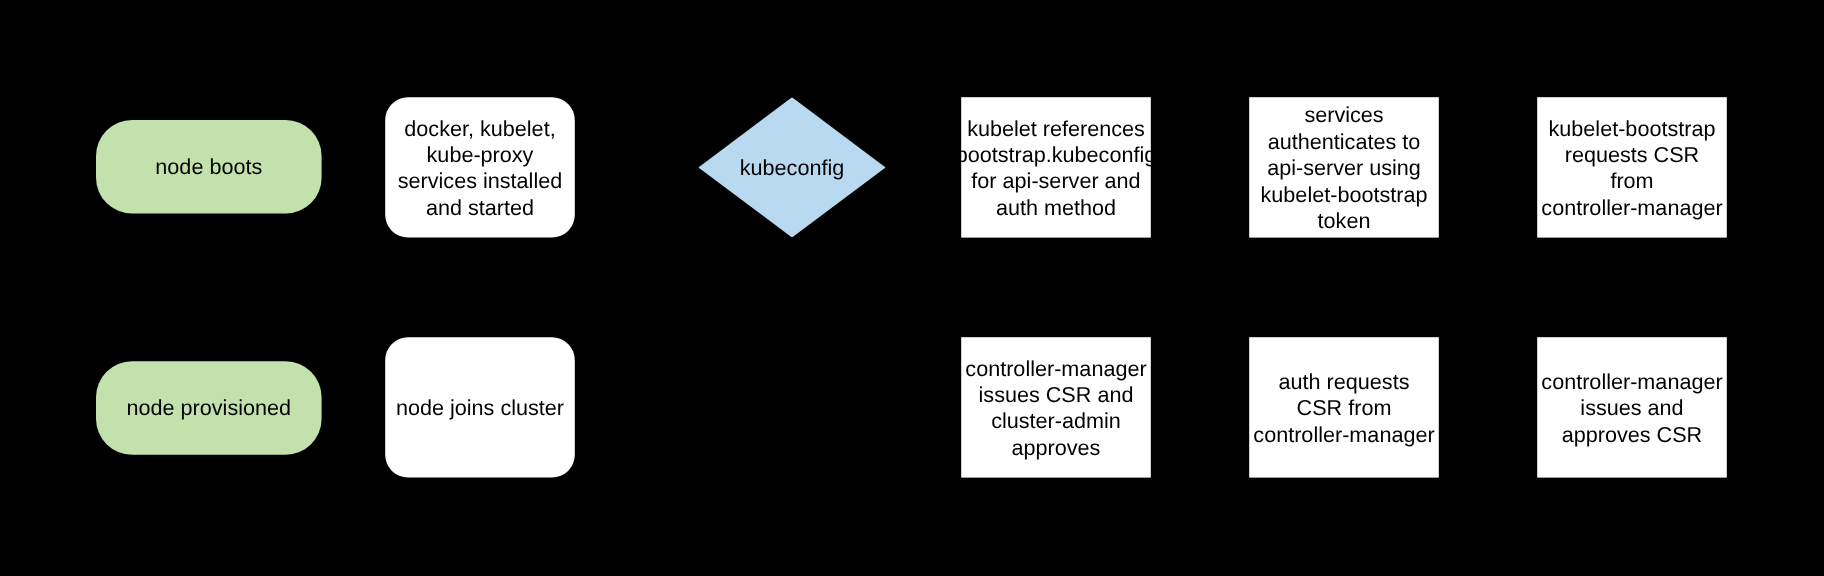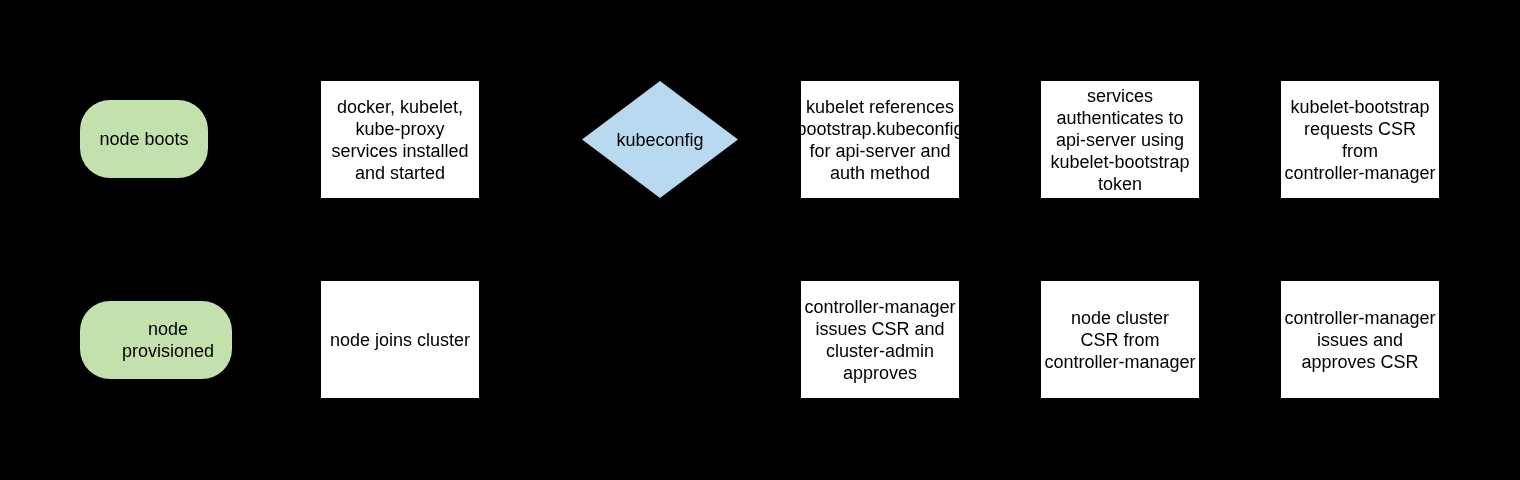--- a/index.html
+++ b/index.html
@@ -30,43 +30,43 @@
     line-height: 22px;
   }
   
   .process {
     background: var(--process_fill, #ffffff);
     width: 158px;
     height: 117px;
   }
   .terminal {
     background: var(--terminal_fill, #c3e1ad);
-    width: 128px;
+    width: 188px;
     height: 78px;
     border-radius: 30px;
   }
   .decision {
     background: var(--decision_fill, #b8d9f0);
     width: 156px;
     height: 117px;
     clip-path: polygon(50% 0, 100% 50%, 50% 100%, 0 50%);
   }
   
   .c1 { left: 80px; }
-  .c2 { left: 321px; }
+  .c2 { left: 321px; border-radius: 19px; }
   .c3 { left: 561px; margin-left: 20px; }
   .c3.decision { left: 562px; }
   .c4 { left: 801px; }
   .c5 { left: 1041px; }
   .c6 { left: 1281px; }
   
   .r1.process, .r1.decision { top: 81px; }
   .r1.terminal { top: 100px; }
   .r2.process { top: 281px; }
-  .r2.terminal { top: 301px; padding-left: 24px; }
+  .r2.terminal { top: 301px; }
 </style>
 </head>
 <body>
 
 <div class="canvas">
 
   <div class="node terminal r1 c1">
     <span class="label">node boots</span>
   </div>
   <div class="node process r1 c2">
@@ -104,21 +104,21 @@
   <div class="node process r2 c2">
     <span class="label">node joins cluster</span>
   </div>
   <div class="node process r2 c4">
     <span class="label">controller-manager
 issues CSR and
 cluster-admin
 approves</span>
   </div>
   <div class="node process r2 c5">
-    <span class="label">node cluster
+    <span class="label">auth requests
 CSR from
 controller-manager</span>
   </div>
   <div class="node process r2 c6">
     <span class="label">controller-manager
 issues and
 approves CSR</span>
   </div>
 
 </div>

